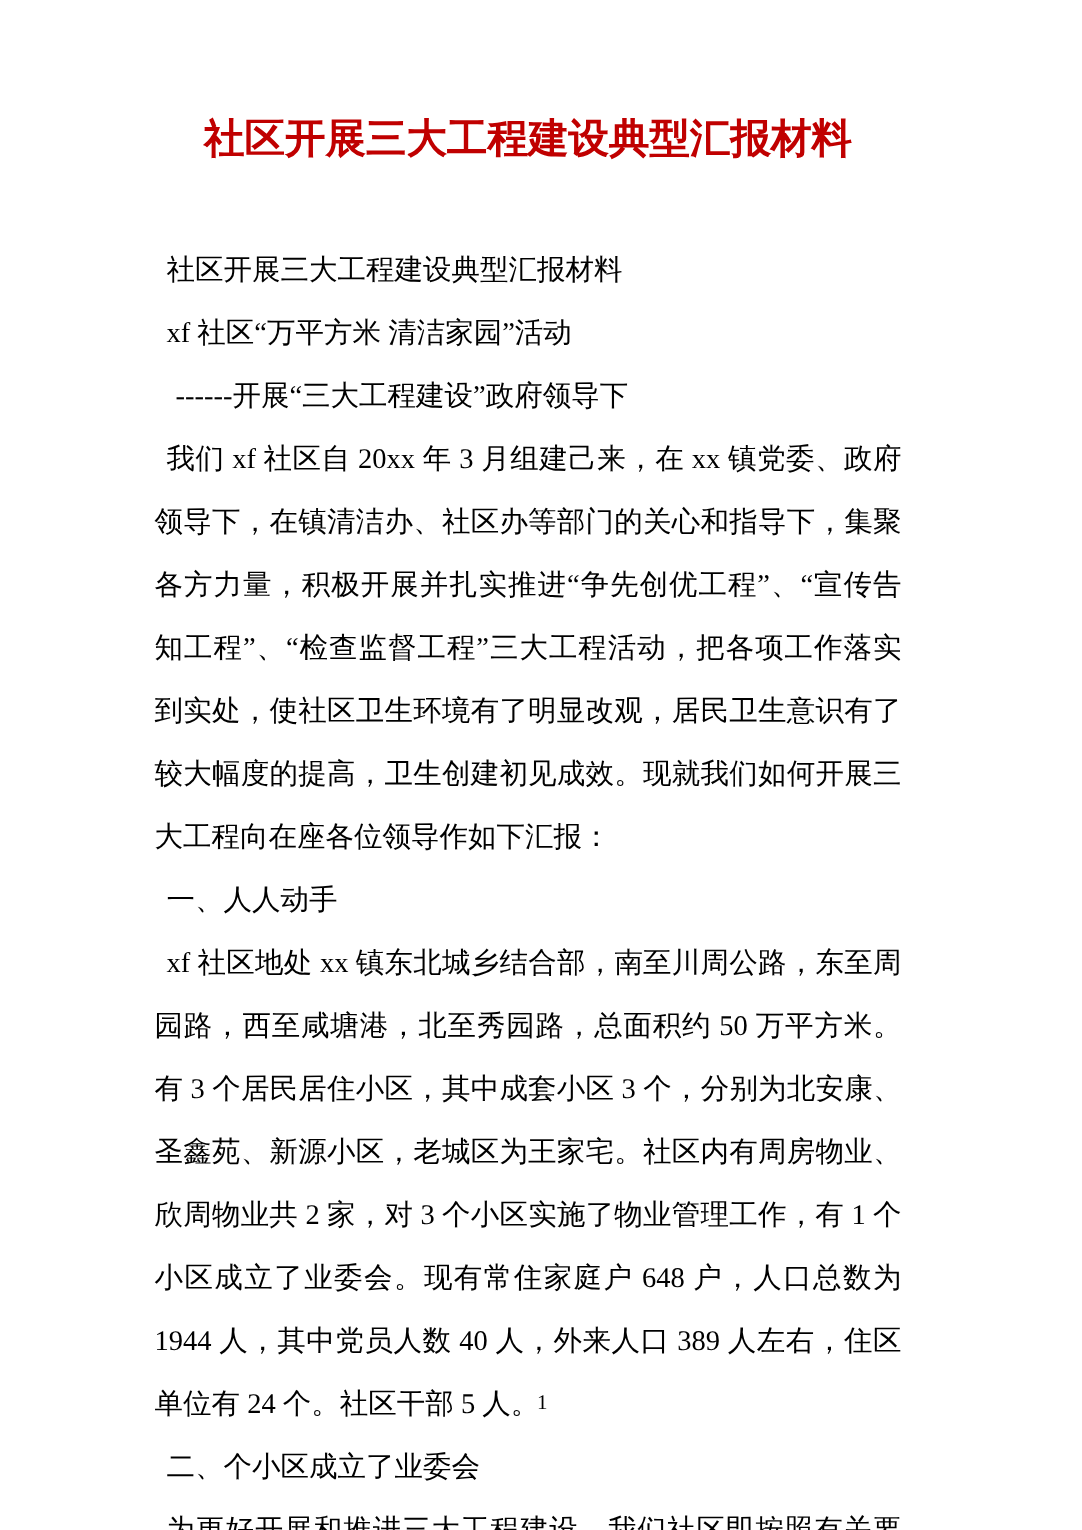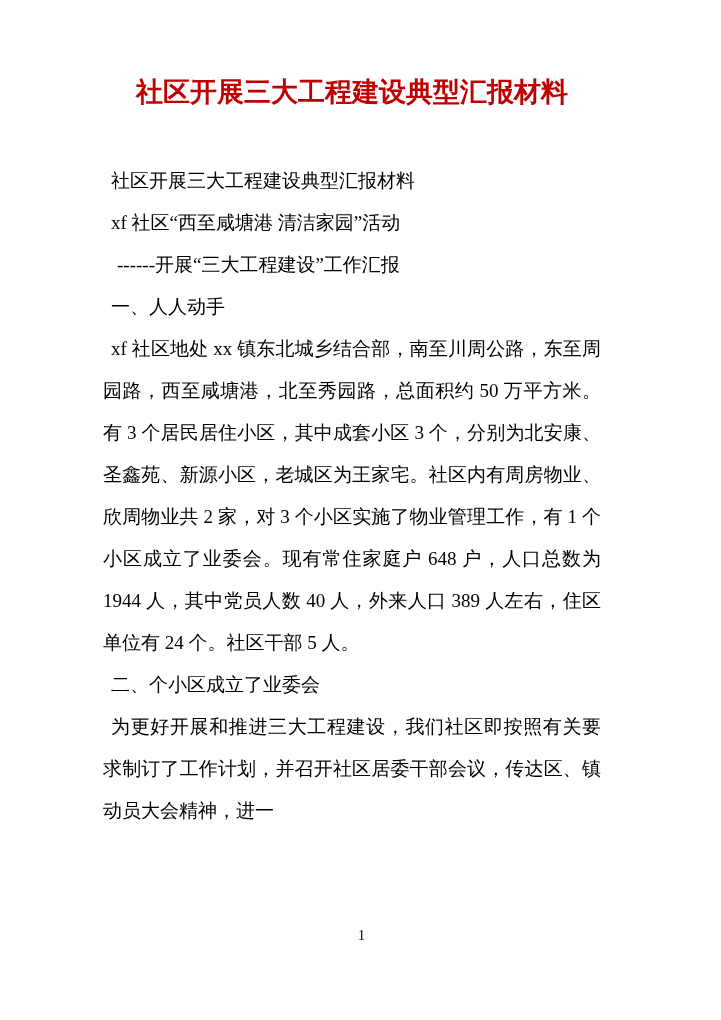--- a/index.html
+++ b/index.html
@@ -53,22 +53,23 @@
 </style>
 </head>
 <body>
 
 <div class="page">
 
   <h1 class="doc-title" style="color: rgb(192, 0, 0);">社区开展三大工程建设典型汇报材料</h1>
 
   <div class="content">
     <p class="indent-sm">社区开展三大工程建设典型汇报材料</p>
-    <p class="indent-sm">xf 社区“西至咸塘港 清洁家园”活动</p>
-    <p class="indent-dash">------开展“三大工程建设”工作汇报</p>
+    <p class="indent-sm">xf 社区“万平方米 清洁家园”活动</p>
+    <p class="indent-dash">------开展“三大工程建设”政府领导下</p>
+    <p class="indent-sm">我们 xf 社区自 20xx 年 3 月组建己来，在 xx 镇党委、政府领导下，在镇清洁办、社区办等部门的关心和指导下，集聚各方力量，积极开展并扎实推进“争先创优工程”、“宣传告知工程”、“检查监督工程”三大工程活动，把各项工作落实到实处，使社区卫生环境有了明显改观，居民卫生意识有了较大幅度的提高，卫生创建初见成效。现就我们如何开展三大工程向在座各位领导作如下汇报：</p>
     <p class="indent-sm">一、人人动手</p>
     <p class="indent-sm">xf 社区地处 xx 镇东北城乡结合部，南至川周公路，东至周园路，西至咸塘港，北至秀园路，总面积约 50 万平方米。有 3 个居民居住小区，其中成套小区 3 个，分别为北安康、圣鑫苑、新源小区，老城区为王家宅。社区内有周房物业、欣周物业共 2 家，对 3 个小区实施了物业管理工作，有 1 个小区成立了业委会。现有常住家庭户 648 户，人口总数为 1944 人，其中党员人数 40 人，外来人口 389 人左右，住区单位有 24 个。社区干部 5 人。</p>
     <p class="indent-sm">二、个小区成立了业委会</p>
     <p class="indent-sm">为更好开展和推进三大工程建设，我们社区即按照有关要求制订了工作计划，并召开社区居委干部会议，传达区、镇动员大会精神，进一</p>
   </div>
 
   <div class="page-number">1</div>
 
 </div>
 

